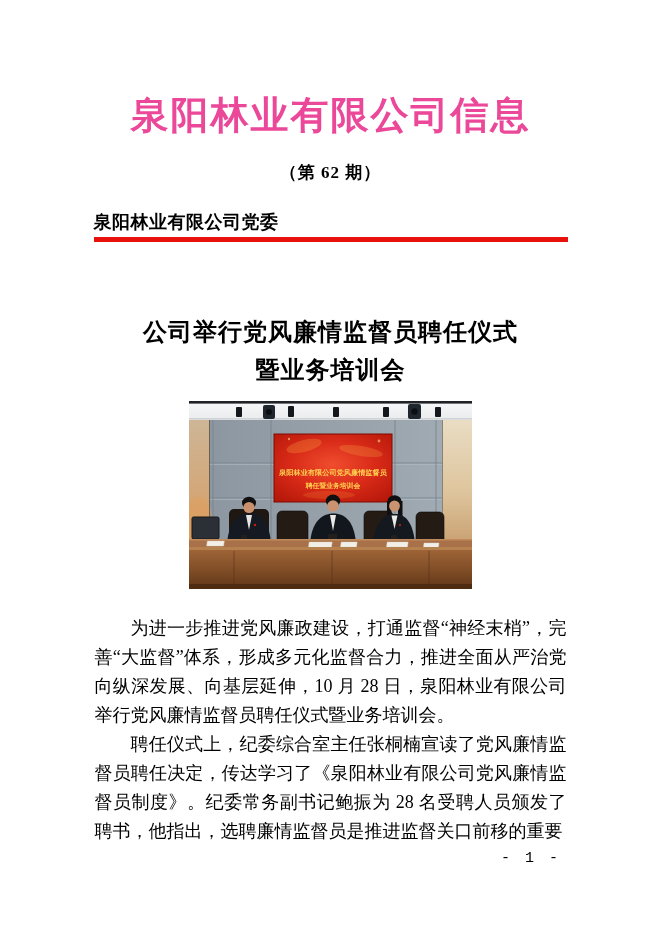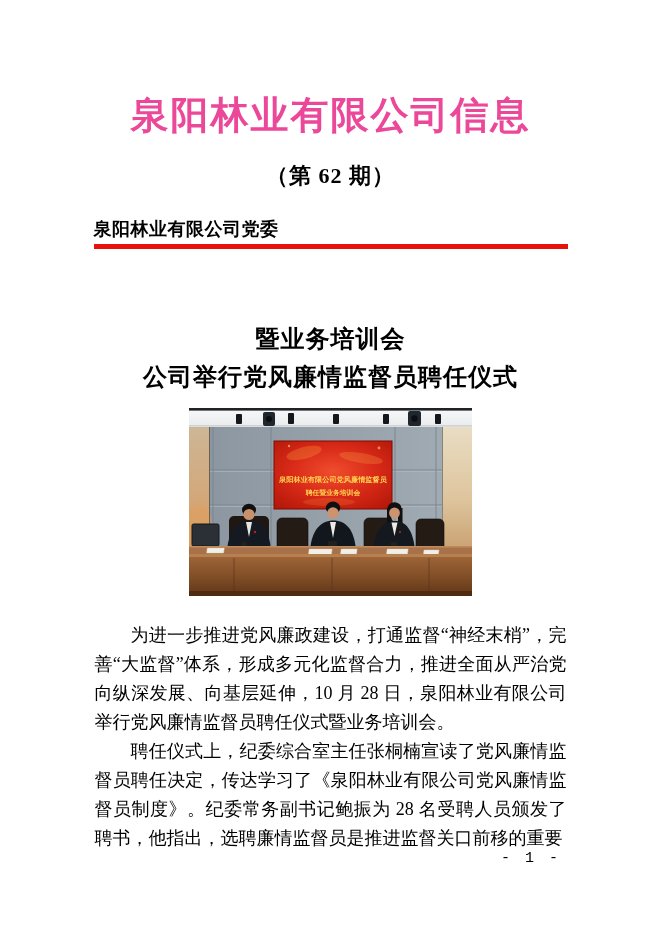--- a/index.html
+++ b/index.html
@@ -18,21 +18,21 @@
     text-align:center;
     font-size:38px;
     line-height:40px;
     font-weight:bold;
     color:#ec4899;
     letter-spacing:2px;
   }
   .issue-number {
     margin-top:26px;
     text-align:center;
-    font-size:22px;
+    font-size:17px;
     font-weight:bold;
     letter-spacing:1px;
   }
   .meta-row {
     width:474px;
     margin:26px auto 0;
     display:flex;
     justify-content:space-between;
     align-items:flex-start;
     font-size:18px;
@@ -85,22 +85,22 @@
 
   <div class="issue-number">（第 62 期）</div>
 
   <div class="meta-row">
     <span class="issuer">泉阳林业有限公司党委</span>
   </div>
 
   <div class="red-rule"></div>
 
   <h2 class="article-title">
+    <span>公司举行党风廉情监督员聘任仪式</span>
     <span>暨业务培训会</span>
-    <span>公司举行党风廉情监督员聘任仪式</span>
   </h2>
 
   <figure class="photo-fig">
     <svg width="283" height="188" viewBox="0 0 283 188" xmlns="http://www.w3.org/2000/svg">
       <defs>
         <linearGradient id="wallG" x1="0" y1="0" x2="1" y2="0">
           <stop offset="0" stop-color="#8a959f"></stop>
           <stop offset="0.6" stop-color="#98a3ac"></stop>
           <stop offset="1" stop-color="#a3adb5"></stop>
         </linearGradient>

